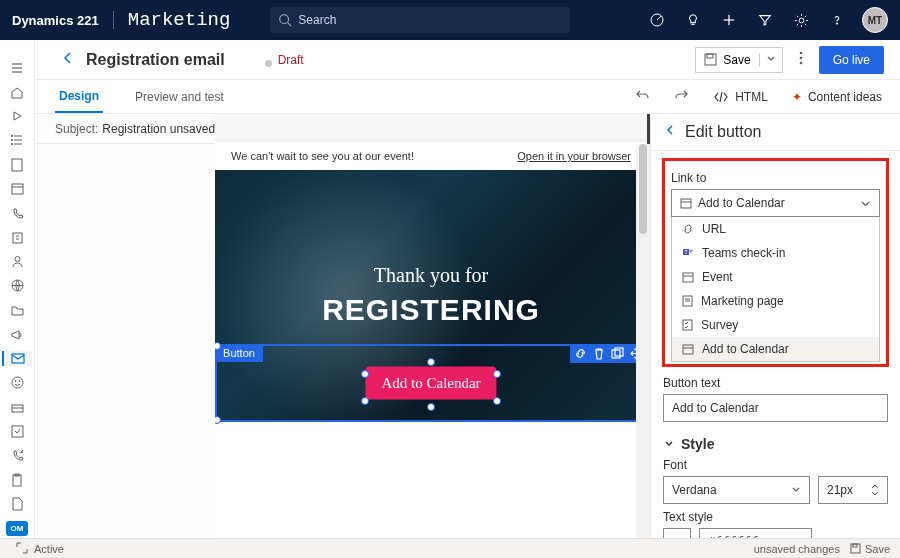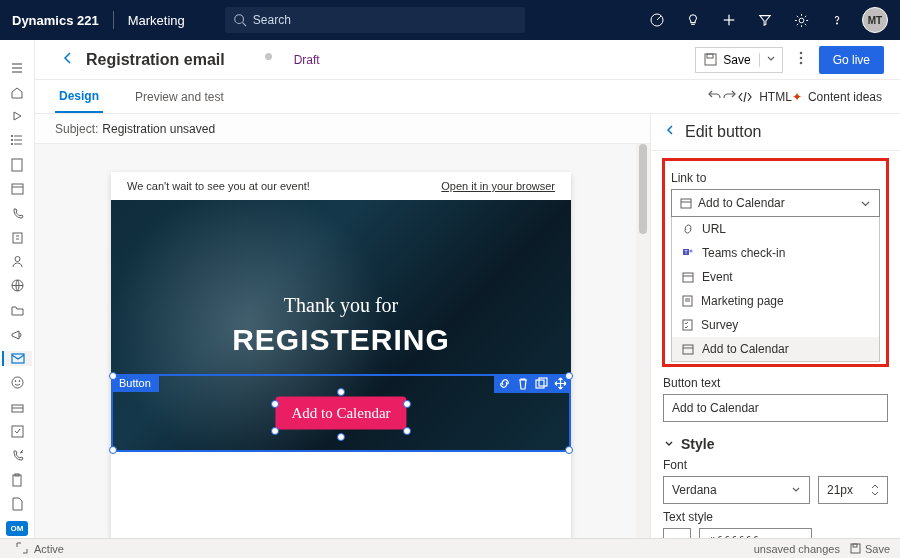--- a/index.html
+++ b/index.html
@@ -3,63 +3,63 @@
 <meta charset="utf-8">
 <style>
   * { box-sizing: border-box; }
   html, body { margin: 0; padding: 0; font-family: "Segoe UI", Arial, sans-serif; font-size: 12px; color: #323130; }
   body { background: #fff; width: 900px; height: 558px; overflow: hidden; position: relative; }
 
   
   .topbar { background: #0b1d3d; height: 40px; display: flex; align-items: center; color: #fff; padding: 0 12px; }
   .brand { font-size: 13px; font-weight: 600; }
   .brand-div { border-left: 1px solid rgba(255,255,255,.3); height: 18px; margin: 0 14px; }
-  .area { font-size: 13px; }
+  .area { font-size: 19px; font-family: Liberation Mono, monospace; }
   .topbar-search { background: #172a4a; margin-left: 40px; height: 26px; width: 300px; border-radius: 2px; display: flex; align-items: center; padding: 0 8px; color: #cdd8e8; }
   .topbar-search svg { opacity: .8; }
   .topbar-search span { margin-left: 6px; font-size: 12px; }
   .top-icons { margin-left: auto; display: flex; align-items: center; gap: 6px; }
   .top-icons .ic { width: 30px; height: 30px; display: flex; align-items: center; justify-content: center; color:#fff; }
   .top-avatar { width: 26px; height: 26px; border-radius: 50%; background: #c1bdbc; display: flex; align-items: center; justify-content: center; font-size: 10px; font-weight: 600; color: #2a2a2a; margin-left: 4px; border:1px solid #fff; }
 
   
   .header-row { height: 40px; display: flex; align-items: center; padding-left: 60px; padding-right: 16px; border-bottom: 1px solid #edebe9; }
   .back-ic { color: #0078d4; margin-right: 10px; }
   .page-title { font-size: 16px; font-weight: 600; }
-  .draft { display: flex; align-items: flex-start; color: #701a75; font-size: 12px; margin-left: 40px; gap: 16px; }
+  .draft { display: flex; align-items: flex-end; color: #b91c1c; font-size: 12px; margin-left: 40px; }
   .dot { width: 7px; height: 7px; border-radius: 50%; background: #c8c6c4; margin-right: 6px; }
   .header-actions { margin-left: auto; display: flex; align-items: center; gap: 10px; }
   .save-btn { border: 1px solid #d2d0ce; background: #fff; height: 26px; padding: 0 6px 0 8px; display:flex; align-items:center; gap:6px; font-size:12px;}
   .split { border-left:1px solid #d2d0ce; padding-left:6px; margin-left:2px; }
   .more-v { padding: 0 6px; color:#605e5c;}
   .golive { background: #2266e3; color: #fff; border: none; height: 28px; padding: 0 14px; font-size: 12px; border-radius:2px;}
 
   
   .tabs-row { height: 34px; border-bottom: 1px solid #edebe9; display: flex; align-items: center; padding-left: 55px; padding-right: 18px; }
   .tab { font-size: 12px; padding: 0 4px; margin-right: 28px; height: 100%; display:flex; align-items:center; color:#605e5c; }
   .tab.active { color: #0078d4; border-bottom: 2px solid #0078d4; font-weight:600;}
-  .tabs-right { margin-left: auto; display: flex; align-items: center; color:#323130;}
+  .tabs-right { margin-left: auto; display: flex; align-items: center; gap: 24px; color:#323130;}
   .tabs-right .ic-sm { color:#605e5c; }
   .tabs-right .lbl { display:flex; align-items:center; gap:6px; font-size:12px;}
   .sparkle { color:#d83b01;}
 
   
   .left-rail { position: absolute; left: 0; top: 40px; bottom: 20px; width: 35px; background: #fff; border-right: 1px solid #edebe9; display: flex; flex-direction: column; align-items: center; padding-top: 20px; gap: 9px; }
   .left-rail .ric { width: 30px; height: 22px; display:flex; align-items:center; justify-content:center; color:#605e5c; }
   .left-rail .ric.sel { border-left: 2px solid #0078d4; background:#f3f2f1; }
   .left-rail .chip { width:22px; height:22px; background:#0078d4; color:#fff; font-size:8px; font-weight:600; border-radius:3px; display:flex; align-items:center; justify-content:center; margin-top:auto; margin-bottom:2px; }
 
   
   .status-bar { position:absolute; bottom:0; left:0; right:0; height:20px; background:#f3f2f1; border-top:1px solid #e1dfdd; display:flex; align-items:center; font-size:11px; color:#605e5c; padding:0 10px;}
   .status-bar .ric2 { margin:0 6px;}
   .status-bar .right { margin-left:auto; display:flex; align-items:center; gap:10px;}
 
   
   .main-region { position:absolute; left:35px; right:0; top:114px; bottom:20px; display:flex; }
-  .canvas-col { flex:1; background:#fdfdfd; position:relative; display:flex; flex-direction:column; }
+  .canvas-col { flex:1; background:#fdfdfd; position:relative; display:flex; flex-direction:row; }
   .subject-row { height:30px; display:flex; align-items:center; padding-left:20px; border-bottom:1px solid #edebe9; color:#323130; font-size:12px;}
   .subject-row .lab { color:#605e5c; margin-right:4px;}
   .canvas-scroll { flex:1; background:#f7f7f7; display:flex; justify-content:center; padding-top:28px; overflow:hidden; border-right:3px solid #404040;}
   .scrollbar-v { position:absolute; right:0; top:30px; bottom:0; width:14px; background:#f3f2f1;}
   .scrollbar-v .thumb { position:absolute; left:3px; width:8px; top:0; height:90px; background:#c8c6c4; border-radius:4px;}
 
   .email-frame { width:460px; background:#fff; box-shadow:0 2px 6px rgba(0,0,0,.15); }
   .email-preheader { display:flex; justify-content:space-between; padding:8px 16px; font-size:11px; color:#323130;}
   .email-preheader a { color:#323130; text-decoration:underline;}
 

